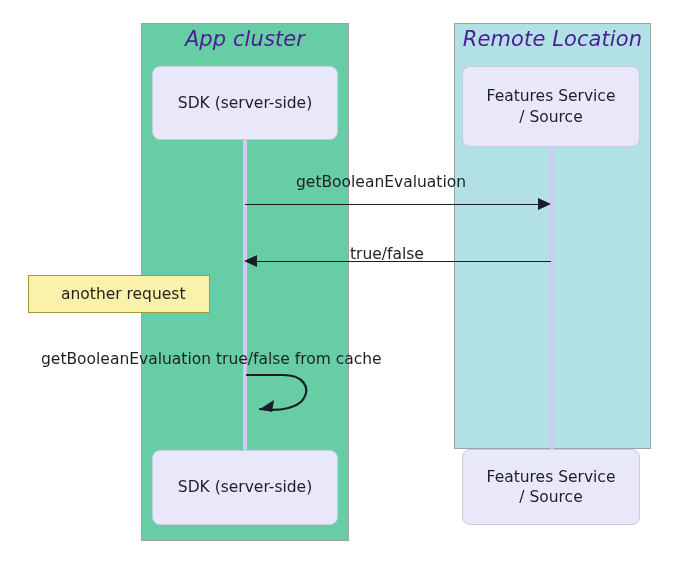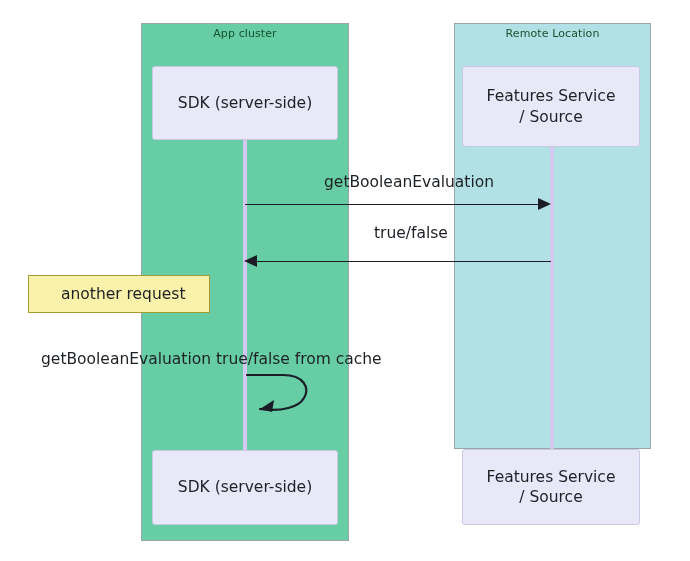--- a/index.html
+++ b/index.html
@@ -27,24 +27,25 @@
     position: absolute;
     box-sizing: border-box;
     border: 1px solid #9aa5a8;
   }
   .group-title {
     position: absolute;
     left: 0;
     right: 0;
     top: 3px;
     text-align: center;
-    font-size: 11px;
-    color: #14532d;
+    font-size: 21px;
+    color: #4c1d95;
     letter-spacing: 0.1px;
     white-space: nowrap;
+    font-style: italic;
   }
 
   #group-app {
     left: 141px;
     top: 23px;
     width: 208px;
     height: 518px;
     background: #66cda5;
   }
   #group-remote {
@@ -71,21 +72,21 @@
     top: 147px;
     height: 302px;
   }
 
   
   .participant {
     position: absolute;
     box-sizing: border-box;
     background: #e8e8f8;
     border: 1px solid #c9c9e4;
-    border-radius: 3px;
+    border-radius: 8px;
     display: flex;
     align-items: center;
     justify-content: center;
     text-align: center;
     font-size: 15.5px;
     color: #1d2125;
     line-height: 1.32;
     white-space: pre-line;
   }
   #participant-sdk-top      { left: 152px; top: 66px;  width: 186px; height: 74px; }
@@ -129,22 +130,22 @@
   }
   #msg1-plate { top: 150px; height: 54px; }
   #msg2-plate { top: 206px; height: 55px; }
 
   .msg-label {
     position: absolute;
     font-size: 15.5px;
     color: #1d2125;
     white-space: nowrap;
   }
-  #msg1-label { left: 296px; top: 173px; margin-left: 28px; }
-  #msg2-label { left: 350px; top: 224px; margin-left: 24px; }
+  #msg1-label { left: 296px; top: 173px; }
+  #msg2-label { left: 350px; top: 245px; }
 
   
   #selfmsg-label {
     position: absolute;
     left: 41px;
     top: 350px;
     font-size: 15.5px;
     color: #1d2125;
     white-space: nowrap;
   }

